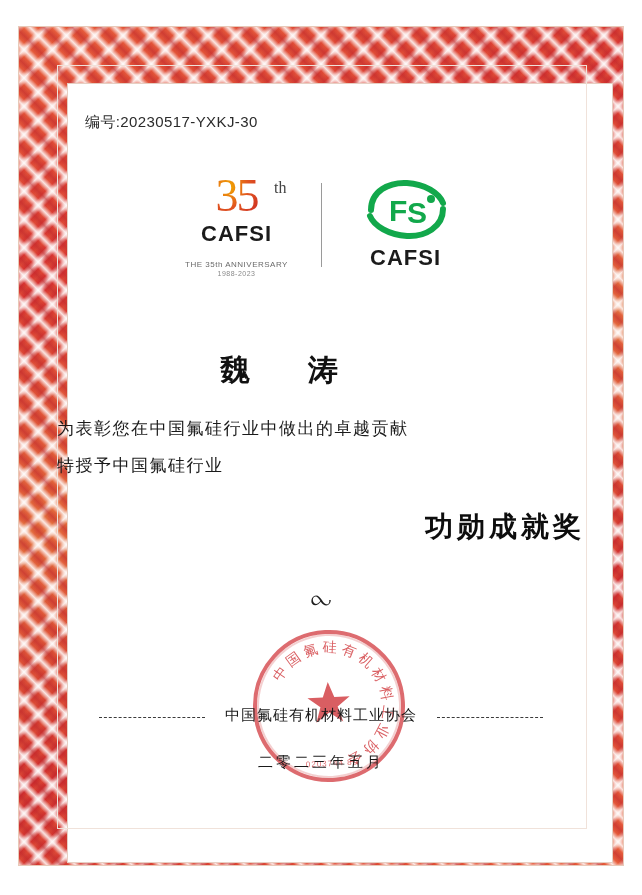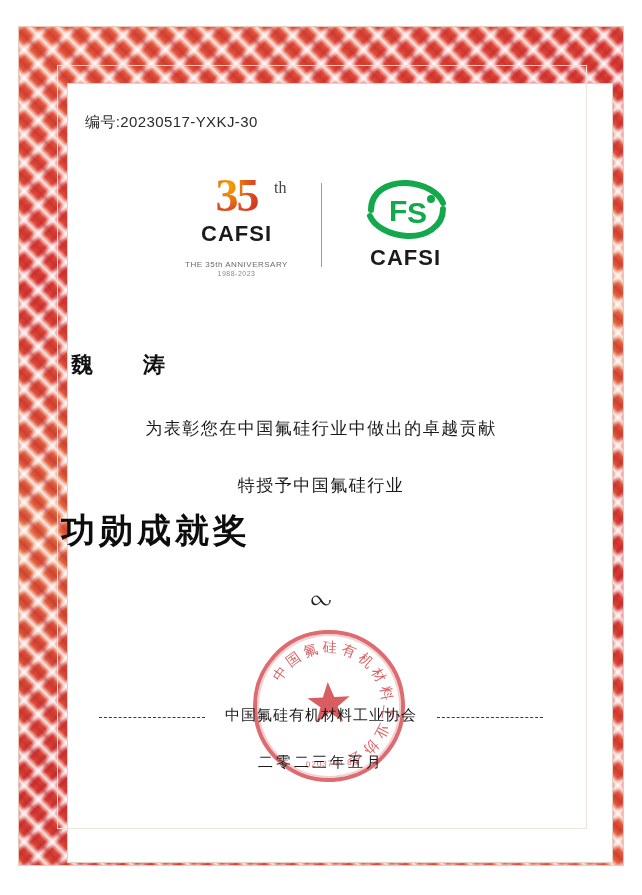--- a/index.html
+++ b/index.html
@@ -109,21 +109,21 @@
     gap: 0px;
   }
   .logo-left {
     width: 128px;
     text-align: center;
     position: relative;
   }
   .anniv-35 {
     font-family: "Liberation Serif", serif;
     font-size: 46px;
-    font-weight: bold;
+    font-weight: normal;
     letter-spacing: -2px;
     line-height: 1;
     background: radial-gradient(circle at 30% 30%, #f2a900 0%, #e2571f 45%, #c62026 100%);
     -webkit-background-clip: text;
     background-clip: text;
     color: transparent;
     position: relative;
     display: inline-block;
     text-shadow: none;
   }
@@ -178,46 +178,46 @@
     font-size: 22px;
     letter-spacing: 1px;
     color: #1b1b1b;
   }
 
   
   .recipient {
     position: absolute;
     top: 285px;
     width: 444px;
-    font-family: "DejaVu Sans", sans-serif;
-    font-size: 22px;
+    text-align: center;
+    font-family: "DejaVu Sans", sans-serif;
+    font-size: 30px;
     font-weight: bold;
     color: #111111;
     letter-spacing: 14px;
     text-indent: 14px;
   }
   .citation-line {
     position: absolute;
     width: 528px;
-    text-align: center;
     font-family: "DejaVu Sans", sans-serif;
     font-size: 17px;
     color: #1a1a1a;
     letter-spacing: 1.5px;
   }
   .citation-1 { top: 352px; }
-  .citation-2 { top: 409px; }
+  .citation-2 { top: 389px; }
 
   .award-name {
     position: absolute;
     top: 443px;
     width: 528px;
-    text-align: left;
-    font-family: "DejaVu Sans", sans-serif;
-    font-size: 34px;
+    text-align: right;
+    font-family: "DejaVu Sans", sans-serif;
+    font-size: 28px;
     font-weight: bold;
     color: #0d0d0d;
     letter-spacing: 4px;
     text-indent: 4px;
   }
 
   .flourish {
     position: absolute;
     top: 520px;
     width: 528px;

